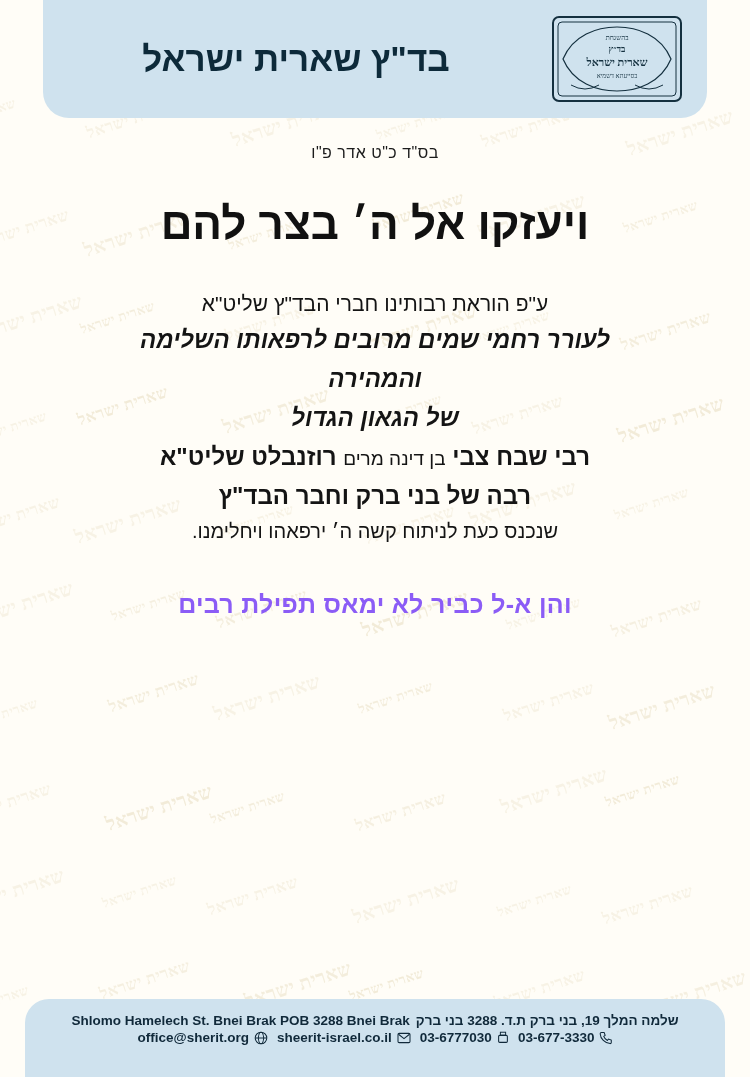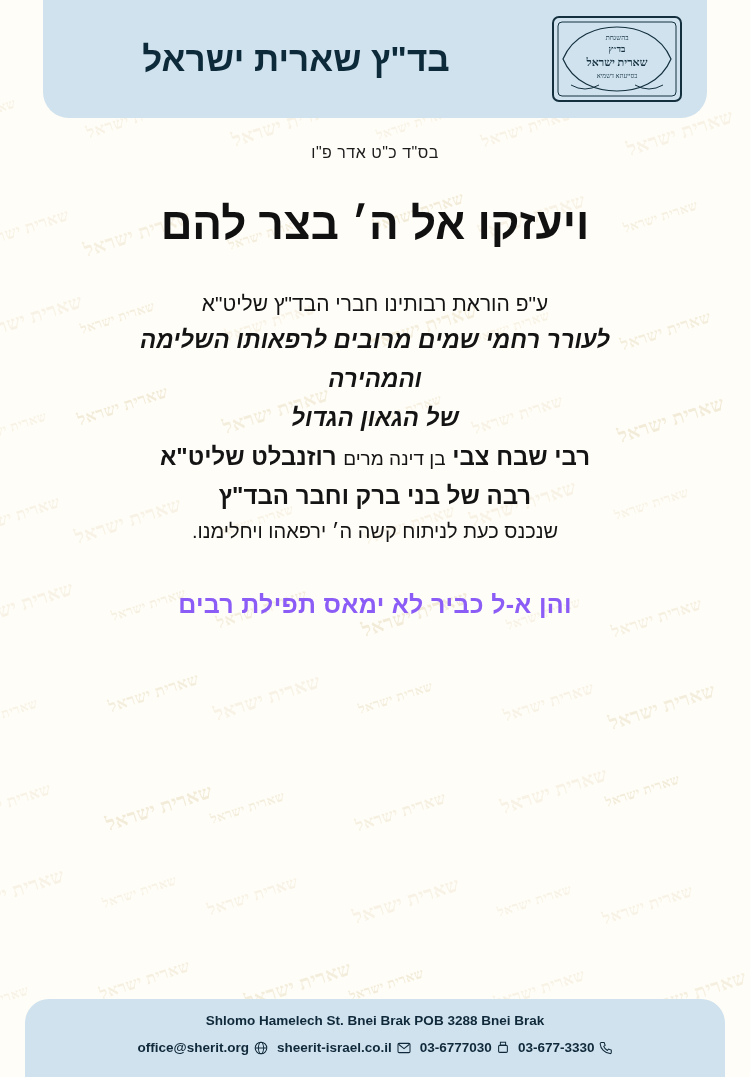--- a/index.html
+++ b/index.html
@@ -157,21 +157,21 @@
     align-items: center;
     gap: 6px;
     padding-top: 4px;
   }
   .footer-line2 {
     direction: ltr;
     display: flex;
     justify-content: center;
     align-items: center;
     gap: 9px;
-    margin-top: 12px;
+    margin-top: 2px;
     font-size: 13.5px;
     color: #10293a;
     font-weight: 700;
   }
   .fi {
     display: inline-flex;
     align-items: center;
     gap: 5px;
   }
   .fi svg { display: block; }
@@ -289,20 +289,21 @@
       </span>
       <span class="ln name-line">רבה של בני ברק וחבר הבד"ץ</span>
       <span class="ln regular-line">שנכנס כעת לניתוח קשה ה׳ ירפאהו ויחלימנו.</span>
     </div>
 
     <div class="closing">והן א-ל כביר לא ימאס תפילת רבים</div>
   </div>
 
   <div class="footer">
     <div class="footer-line1">
+      <span class="addr-he">שלמה המלך 19, בני ברק ת.ד. 3288 בני ברק</span>
       <span class="addr-en">Shlomo Hamelech St. Bnei Brak POB 3288 Bnei Brak</span>
     </div>
     <div class="footer-line2">
       <span class="fi">
         <span>office@sherit.org</span>
         <svg width="14" height="14" viewBox="0 0 16 16">
             <circle cx="8" cy="8" r="6.6" fill="none" stroke="#10293a" stroke-width="1.2"></circle>
             <ellipse cx="8" cy="8" rx="3" ry="6.6" fill="none" stroke="#10293a" stroke-width="1.1"></ellipse>
             <path d="M1.6 8h12.8" stroke="#10293a" stroke-width="1.1"></path>
           </svg>

